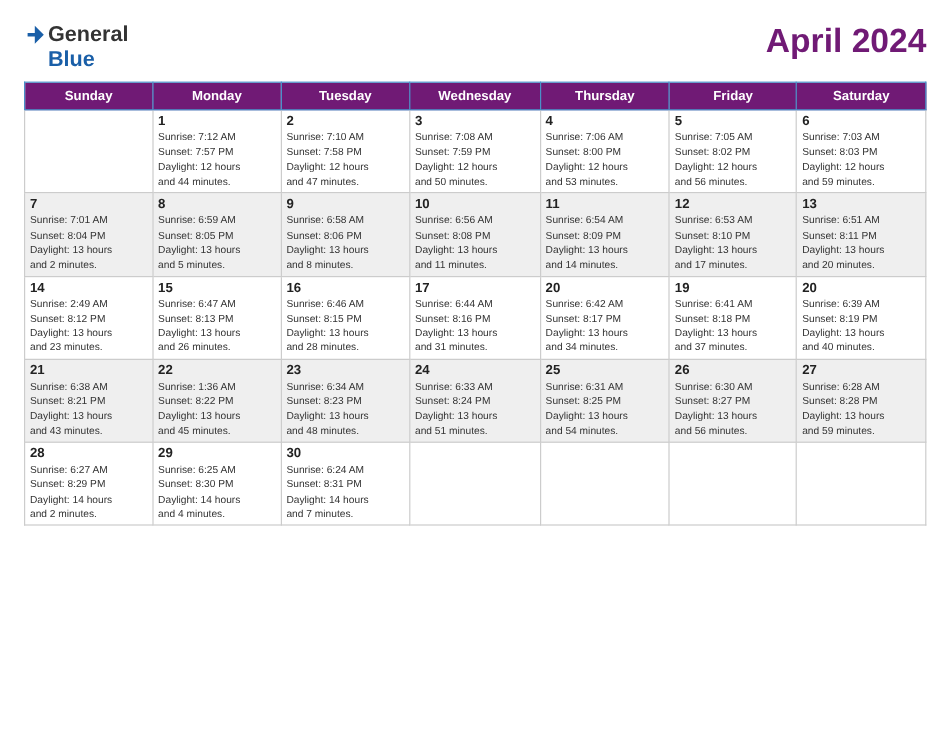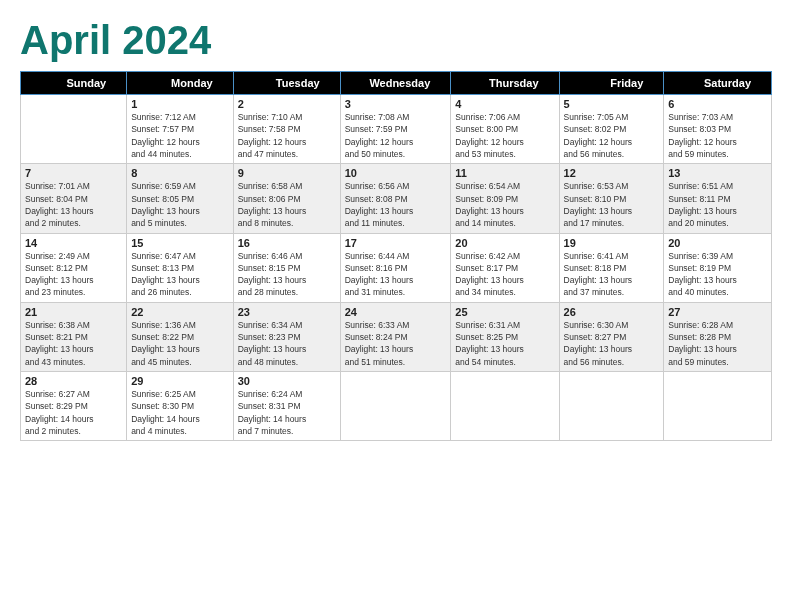--- a/index.html
+++ b/index.html
@@ -33,40 +33,40 @@
       gap: 2px;
     }
     .logo-arrow {
       width: 18px;
       height: 18px;
     }
     .title-section {
       text-align: right;
     }
     .calendar-title {
-      font-size: 40px;
+      font-size: 28px;
       font-weight: bold;
-      color: #0f766e;
+      color: #701a75;
     }
     .calendar-subtitle {
       font-size: 16px;
       color: #555;
       text-align: right;
     }
     table {
       width: 100%;
       border-collapse: collapse;
     }
     thead tr th {
-      background: #000000;
+      background: #701a75;
       color: #fff;
       font-size: 11px;
       font-weight: bold;
-      padding: 5px 20px;
-      text-align: right;
+      padding: 5px 4px;
+      text-align: center;
       border: 1px solid #4a90c8;
     }
     tbody tr td {
       border: 1px solid #ccc;
       vertical-align: top;
       padding: 3px 4px;
       width: 113px;
       background: #fff;
     }
     .day-number {
@@ -92,20 +92,29 @@
     }
     .row-shade td {
       background: #efefef !important;
     }
   </style>
 </head>
 <body>
 
 <div class="page">
   <div class="header">
+    <div class="logo">
+      <div class="logo-text">
+        <svg class="logo-arrow" viewBox="0 0 24 24" xmlns="http://www.w3.org/2000/svg">
+          <polygon points="12,2 22,12 12,22 12,14 4,14 4,10 12,10" fill="#1a5fa8"></polygon>
+        </svg>
+        <span style="font-size:18px;font-weight:bold;color:#333;">General</span>
+      </div>
+      <span style="font-size:18px;font-weight:bold;color:#1a5fa8;margin-left:20px;">Blue</span>
+    </div>
     <div class="title-section">
       <div class="calendar-title">April 2024</div>
     </div>
   </div>
 
   <table>
     <thead>
       <tr>
       <th>Sunday</th>
           <th>Monday</th>

